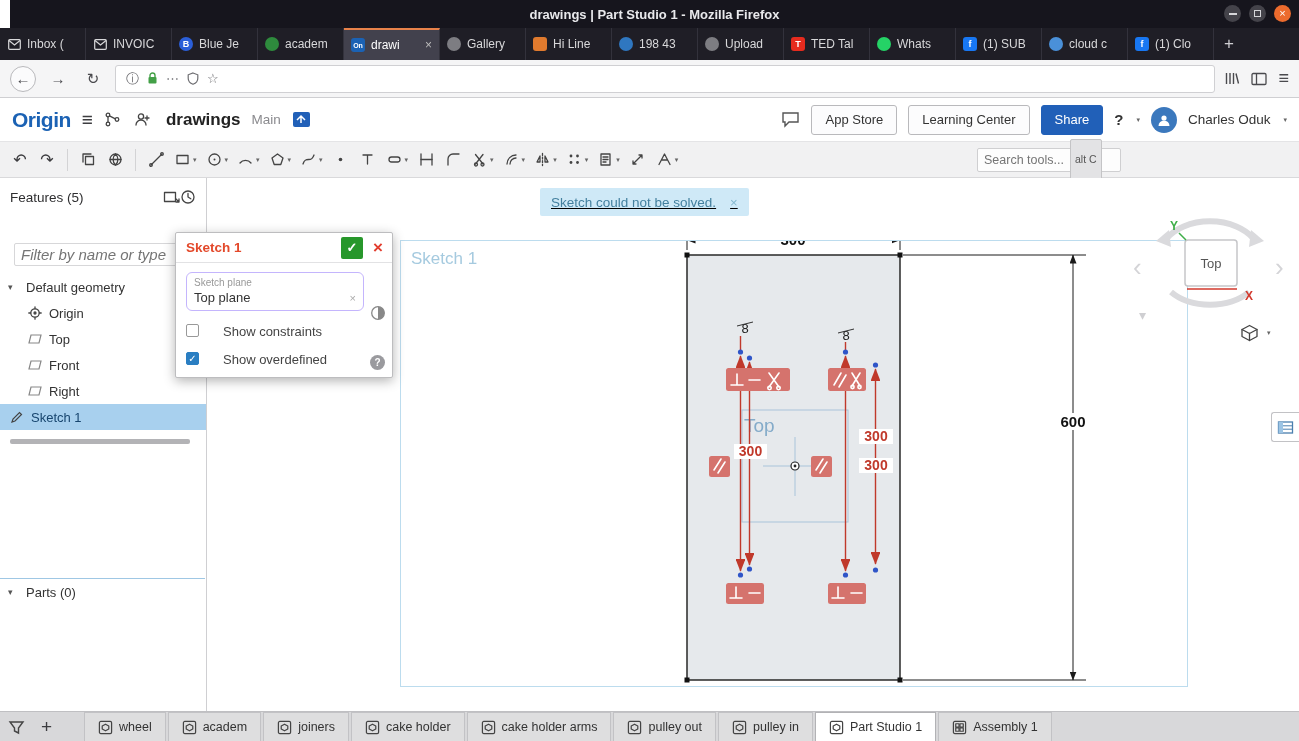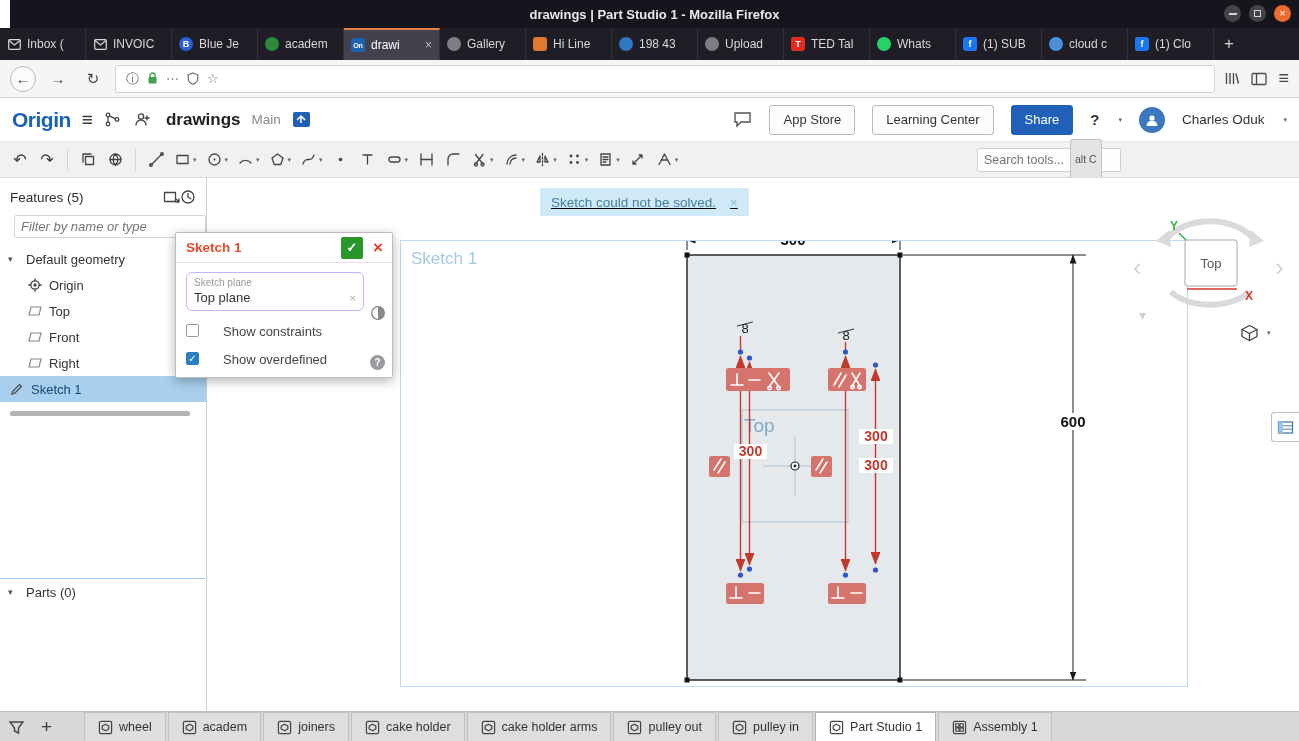--- a/index.html
+++ b/index.html
@@ -44,21 +44,21 @@
   .url-text { white-space:nowrap; overflow:hidden; flex:1; }
   .url-ico { color:#6e6e72; font-size:13px; }
   .nav-right { display:flex; align-items:center; gap:11px; color:#4a4a4e; }
 
   
   .appbar { position:absolute; top:98px; left:0; right:0; height:44px; background:#fff; border-bottom:1px solid #e4e4e6; display:flex; align-items:center; gap:11px; padding:0 12px; }
   .logo { font-size:21px; font-weight:700; color:#1b62b4; letter-spacing:-0.5px; }
   .appico { color:#3d3d40; font-size:19px; }
   .docname { font-size:17px; font-weight:700; color:#222; margin-left:4px; }
   .workspace { font-size:13.5px; color:#8a8a8e; }
-  .app-right { margin-left:auto; display:flex; align-items:center; gap:17px; }
+  .app-right { margin-left:auto; display:flex; align-items:center; gap:11px; }
   .obtn { height:30px; padding:0 13px; border:1px solid #b9b9bc; border-radius:3px; background:#fcfcfd; font-size:13px; color:#333; display:flex; align-items:center; }
   .obtn.primary { background:#2160b8; border-color:#2160b8; color:#fff; }
   .help-q { font-size:15px; font-weight:700; color:#333; }
   .caret { font-size:7px; color:#666; margin-left:2px; }
   .avatar { width:26px; height:26px; border-radius:50%; background:#3b78bd; display:flex; align-items:center; justify-content:center; }
   .username { font-size:13.5px; color:#333; }
 
   
   .toolbar { position:absolute; top:142px; left:0; right:0; height:36px; background:#f1f1f2; border-bottom:1px solid #d9d9db; display:flex; align-items:center; gap:3px; padding:0 8px; }
   .tool { height:28px; min-width:24px; padding:0 3px; display:flex; align-items:center; justify-content:center; color:#3c3c3f; font-size:16px; border-radius:2px; }
@@ -69,21 +69,21 @@
   .kbd { background:#e3e3e5; border:1px solid #c4c4c6; border-radius:2px; font-size:10.5px; color:#555; padding:12px 4px; line-height:15px; }
 
   
   .main { position:absolute; top:178px; left:0; right:0; height:533px; background:#fff; }
 
   
   .features { position:absolute; left:0; top:0; width:207px; height:533px; background:#fff; border-right:1px solid #cfcfd2; }
   .feat-head { display:flex; align-items:center; padding:11px 10px 7px 10px; }
   .feat-title { font-size:13.5px; color:#2e2e30; flex:1; }
   .filter-row { display:flex; align-items:center; gap:6px; padding:3px 8px 8px 8px; }
-  .filter-row input { flex:1; height:23px; border:1px solid #d7d7d9; border-radius:2px; font-size:13px; font-style:italic; color:#555; padding:0 6px; outline:none; font-family:"Liberation Sans",sans-serif; }
+  .filter-row input { flex:1; height:23px; border:1px solid #d7d7d9; border-radius:2px; font-size:15px; font-style:italic; color:#555; padding:0 6px; outline:none; font-family:"Liberation Sans",sans-serif;margin-top:28px; }
   .trow { height:26px; display:flex; align-items:center; gap:7px; font-size:13px; color:#333; padding:0 8px; }
   .trow.item { padding-left:28px; }
   .tcaret { font-size:9px; color:#555; width:11px; }
   .trow.selected { background:#a8d0ee; color:#17456e; font-weight:400; }
   .resize-bar { width:180px; height:5px; background:#b3b3b6; border-radius:2px; margin:9px auto 0 10px; }
   .parts-sec { position:absolute; left:0; right:1px; top:400px; border-top:1px solid #9fc7e4; background:#fff; }
 
   
   .warnbar { position:absolute; left:540px; top:10px; height:28px; background:#cfe9f7; border-radius:2px; display:flex; align-items:center; padding:0 11px; gap:14px;text-decoration:underline; }
   .warn-text { font-size:13.5px; color:#44809f; }

